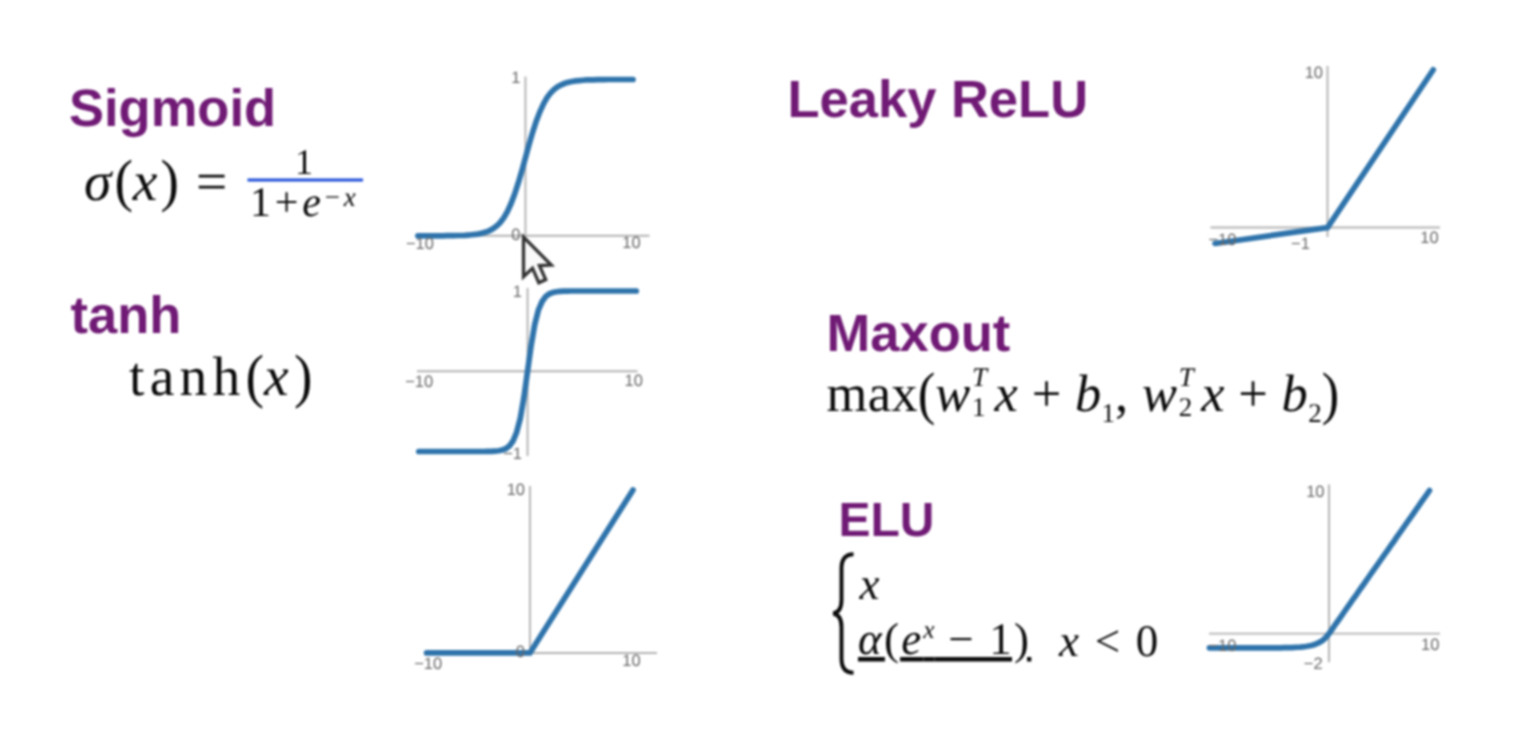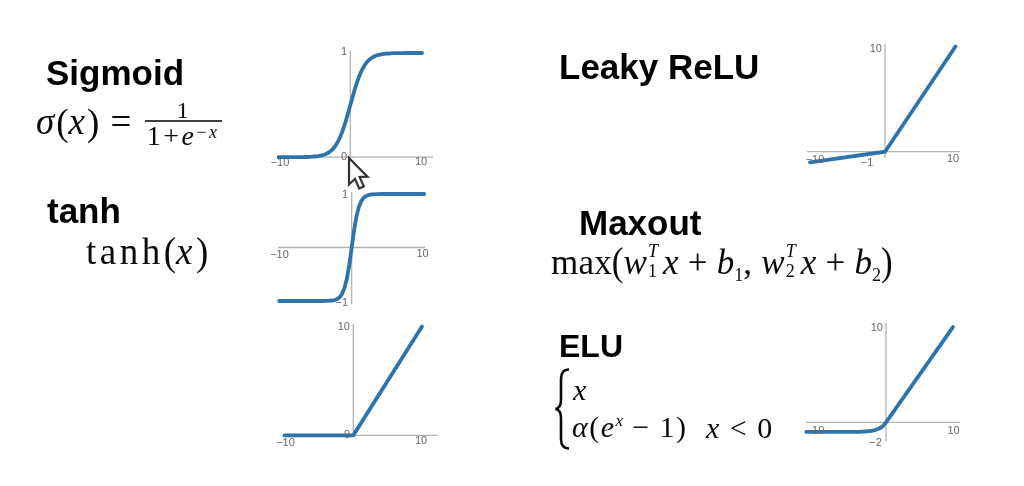--- a/index.html
+++ b/index.html
@@ -1,56 +1,56 @@
 <!DOCTYPE html>
 <html><head>
 <meta charset="utf-8">
 <style>
 * { margin:0; padding:0; box-sizing:border-box; }
 html,body { width:1024px; height:486px; background:#fff; overflow:hidden; }
 body { font-family:"Liberation Sans", sans-serif; position:relative; }
 #wrap { position:absolute; left:0; top:0; width:1024px; height:486px; filter:blur(0.75px); }
-.h { position:absolute; font-weight:bold; font-size:35px; color:#000000; white-space:nowrap; }
+.h { position:absolute; font-weight:bold; font-size:35px; color:#701a75; white-space:nowrap; }
 .m { position:absolute; font-family:"Liberation Serif", serif; font-size:37px; letter-spacing:2px; color:#0a0a0a; white-space:nowrap; }
 .m i { font-style:italic; }
 .p { display:inline-block; transform:scaleY(1.12); transform-origin:50% 55%; letter-spacing:0; }
 svg { position:absolute; overflow:visible; }
 svg text { font-family:"Liberation Sans", sans-serif; fill:#676767; font-size:11px; }
 .frac { display:inline-block; vertical-align:-11px; text-align:center; letter-spacing:1px; }
 .frac .num { display:block; font-size:24px; line-height:19px; padding:0 2px; }
-.frac .den { display:block; font-size:28px; line-height:20px; border-top:2px solid #404040; padding:0 2px; letter-spacing:2.5px; }
+.frac .den { display:block; font-size:28px; line-height:20px; border-top:2px solid #1d4ed8; padding:0 2px; letter-spacing:2.5px; }
 sup.e { font-size:18px; vertical-align:7px; }
 .stk { display:inline-block; position:relative; width:16px; height:1px; }
 .stk .st { position:absolute; left:1px; bottom:12px; font-size:18px; font-style:italic; letter-spacing:0; }
 .stk .sb { position:absolute; left:1px; bottom:-8px; font-size:18px; letter-spacing:0; }
 sub.s { font-size:18px; vertical-align:-7px; letter-spacing:0; }
 .pw { font-size:30px; letter-spacing:1.5px; }
 </style>
 </head>
 <body>
 <div id="wrap">
 
 <div class="h" style="left:46px; top:53px;">Sigmoid</div>
-<div class="m" style="left:36px; top:100px;"><i>σ</i><span class="p" style="transform:scaleY(1.05);">(</span><i>x</i><span class="p" style="transform:scaleY(1.05);">)</span> = <span class="frac"><span class="num">1</span><span class="den">1+<i>e</i><sup class="e">−<i>x</i></sup></span></span></div>
+<div class="m" style="left:56px; top:100px;"><i>σ</i><span class="p" style="transform:scaleY(1.05);">(</span><i>x</i><span class="p" style="transform:scaleY(1.05);">)</span> = <span class="frac"><span class="num">1</span><span class="den">1+<i>e</i><sup class="e">−<i>x</i></sup></span></span></div>
 
 <div class="h" style="left:47px; top:191px;">tanh</div>
 <div class="m" style="left:38px; top:230px; letter-spacing:3.5px;margin-left:48px;">tanh<span class="p" style="transform:scaleY(1.08);">(</span><i>x</i><span class="p" style="transform:scaleY(1.08);">)</span></div>
 
 
-<div class="h" style="left:559px; top:47px;">Leaky ReLU</div>
+<div class="h" style="left:525px; top:47px;">Leaky ReLU</div>
 
-<div class="h" style="left:551px; top:203px;margin-left:28px;">Maxout</div>
+<div class="h" style="left:551px; top:203px;">Maxout</div>
 <div class="m" style="left:551px; top:243px; font-size:35px; letter-spacing:0.2px;text-align:center;">max<span class="p">(</span><i>w</i><span class="stk"><span class="st">T</span><span class="sb">1</span></span><i>x</i> + <i>b</i><sub class="s">1</sub>, <i>w</i><span class="stk"><span class="st">T</span><span class="sb">2</span></span><i>x</i> + <i>b</i><sub class="s">2</sub><span class="p">)</span></div>
 
 <div class="h" style="left:559px; top:328px; font-size:32px;">ELU</div>
 <svg style="left:554px; top:368px;" width="20" height="82" viewBox="0 0 20 82">
   <path d="M 15,1.5 Q 7,1.5 7,11 L 7,32 Q 7,40 1.5,41 Q 7,42 7,50 L 7,71 Q 7,80.5 15,80.5" fill="none" stroke="#0a0a0a" stroke-width="2.6"></path>
 </svg>
 <div class="m pw" style="left:573px; top:373px;"><i>x</i></div>
-<div class="m pw" style="left:572px; top:410px;"><i>α</i>(<i>e</i><sup style="font-size:17px; letter-spacing:0;"><i>x</i></sup> − 1)</div>
+<div class="m pw" style="left:572px; top:410px;text-decoration:underline;"><i>α</i>(<i>e</i><sup style="font-size:17px; letter-spacing:0;"><i>x</i></sup> − 1)</div>
 <div class="m pw" style="left:706px; top:411px;text-align:right;"><i>x</i> &lt; 0</div>
 
 <svg style="left:270px; top:38px;" width="170" height="135" viewBox="0 0 170 135">
   <line x1="8" y1="119.2" x2="163" y2="119.2" stroke="#b3b3b3" stroke-width="1.3"></line>
   <line x1="80.3" y1="13" x2="80.3" y2="119.2" stroke="#b3b3b3" stroke-width="1.3"></line>
   <polyline points="8.6,119.2 11.0,119.2 13.4,119.2 15.8,119.2 18.2,119.2 20.5,119.2 22.9,119.2 25.3,119.2 27.7,119.1 30.1,119.1 32.5,119.1 34.9,119.0 37.3,119.0 39.7,118.9 42.1,118.7 44.4,118.5 46.8,118.3 49.2,117.9 51.6,117.4 54.0,116.7 56.4,115.7 58.8,114.4 61.2,112.6 63.6,110.2 66.0,107.0 68.3,102.9 70.7,97.7 73.1,91.4 75.5,84.0 77.9,75.8 80.3,67.1 82.7,58.4 85.1,50.2 87.5,42.8 89.9,36.5 92.3,31.3 94.6,27.2 97.0,24.0 99.4,21.6 101.8,19.8 104.2,18.5 106.6,17.5 109.0,16.8 111.4,16.3 113.8,15.9 116.2,15.7 118.5,15.5 120.9,15.3 123.3,15.2 125.7,15.2 128.1,15.1 130.5,15.1 132.9,15.1 135.3,15.0 137.7,15.0 140.1,15.0 142.4,15.0 144.8,15.0 147.2,15.0 149.6,15.0 152.0,15.0" fill="none" stroke="#2e73ab" stroke-width="3.8" stroke-linecap="round"></polyline>
   <text x="77" y="17" text-anchor="end">1</text>
   <text x="10" y="128" text-anchor="middle">−10</text>
   <text x="151" y="127" text-anchor="middle">10</text>
   <text x="77" y="122" text-anchor="end">0</text>

